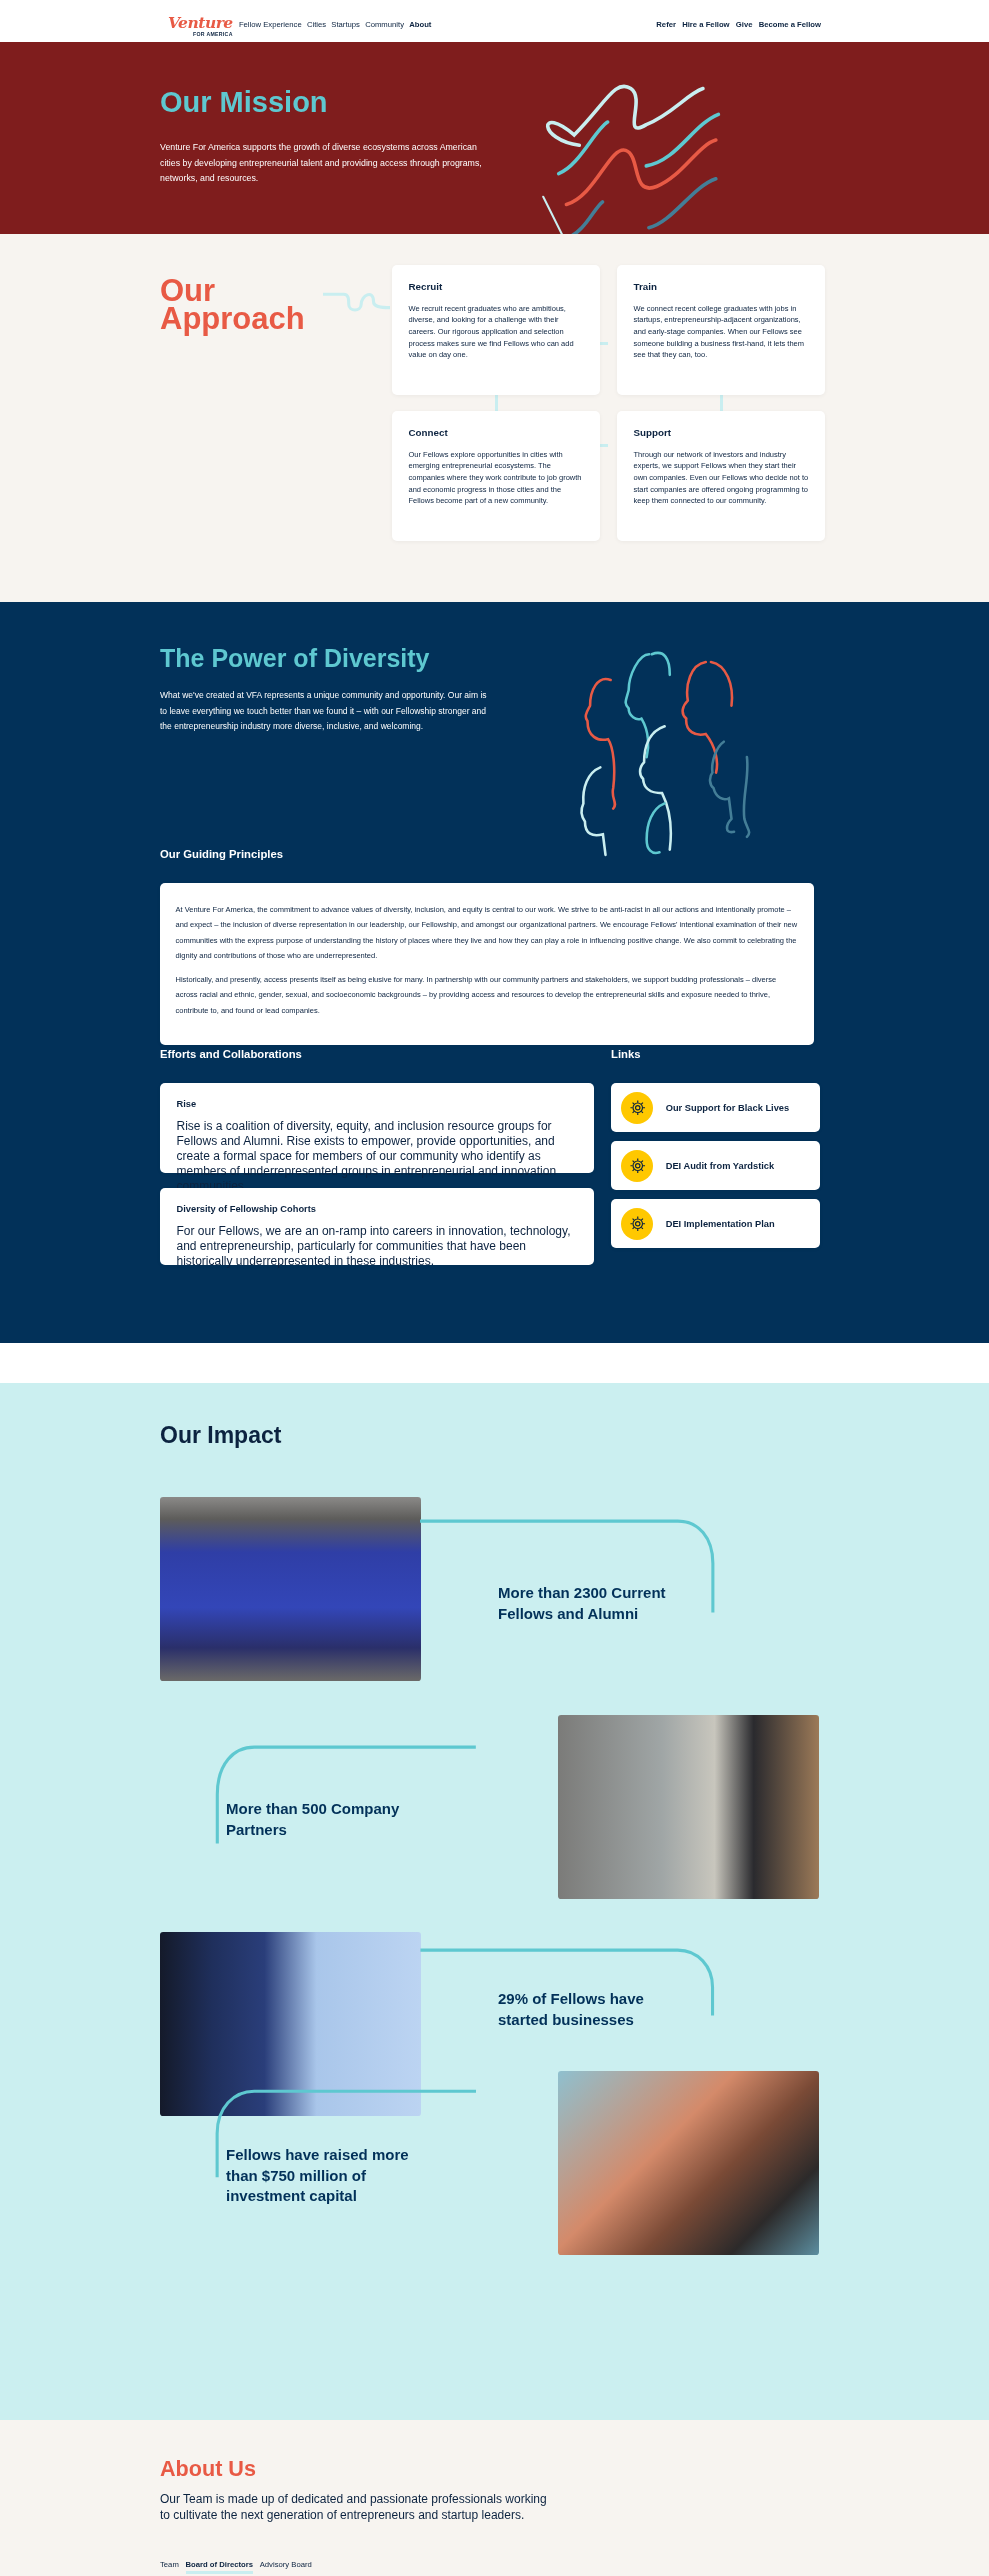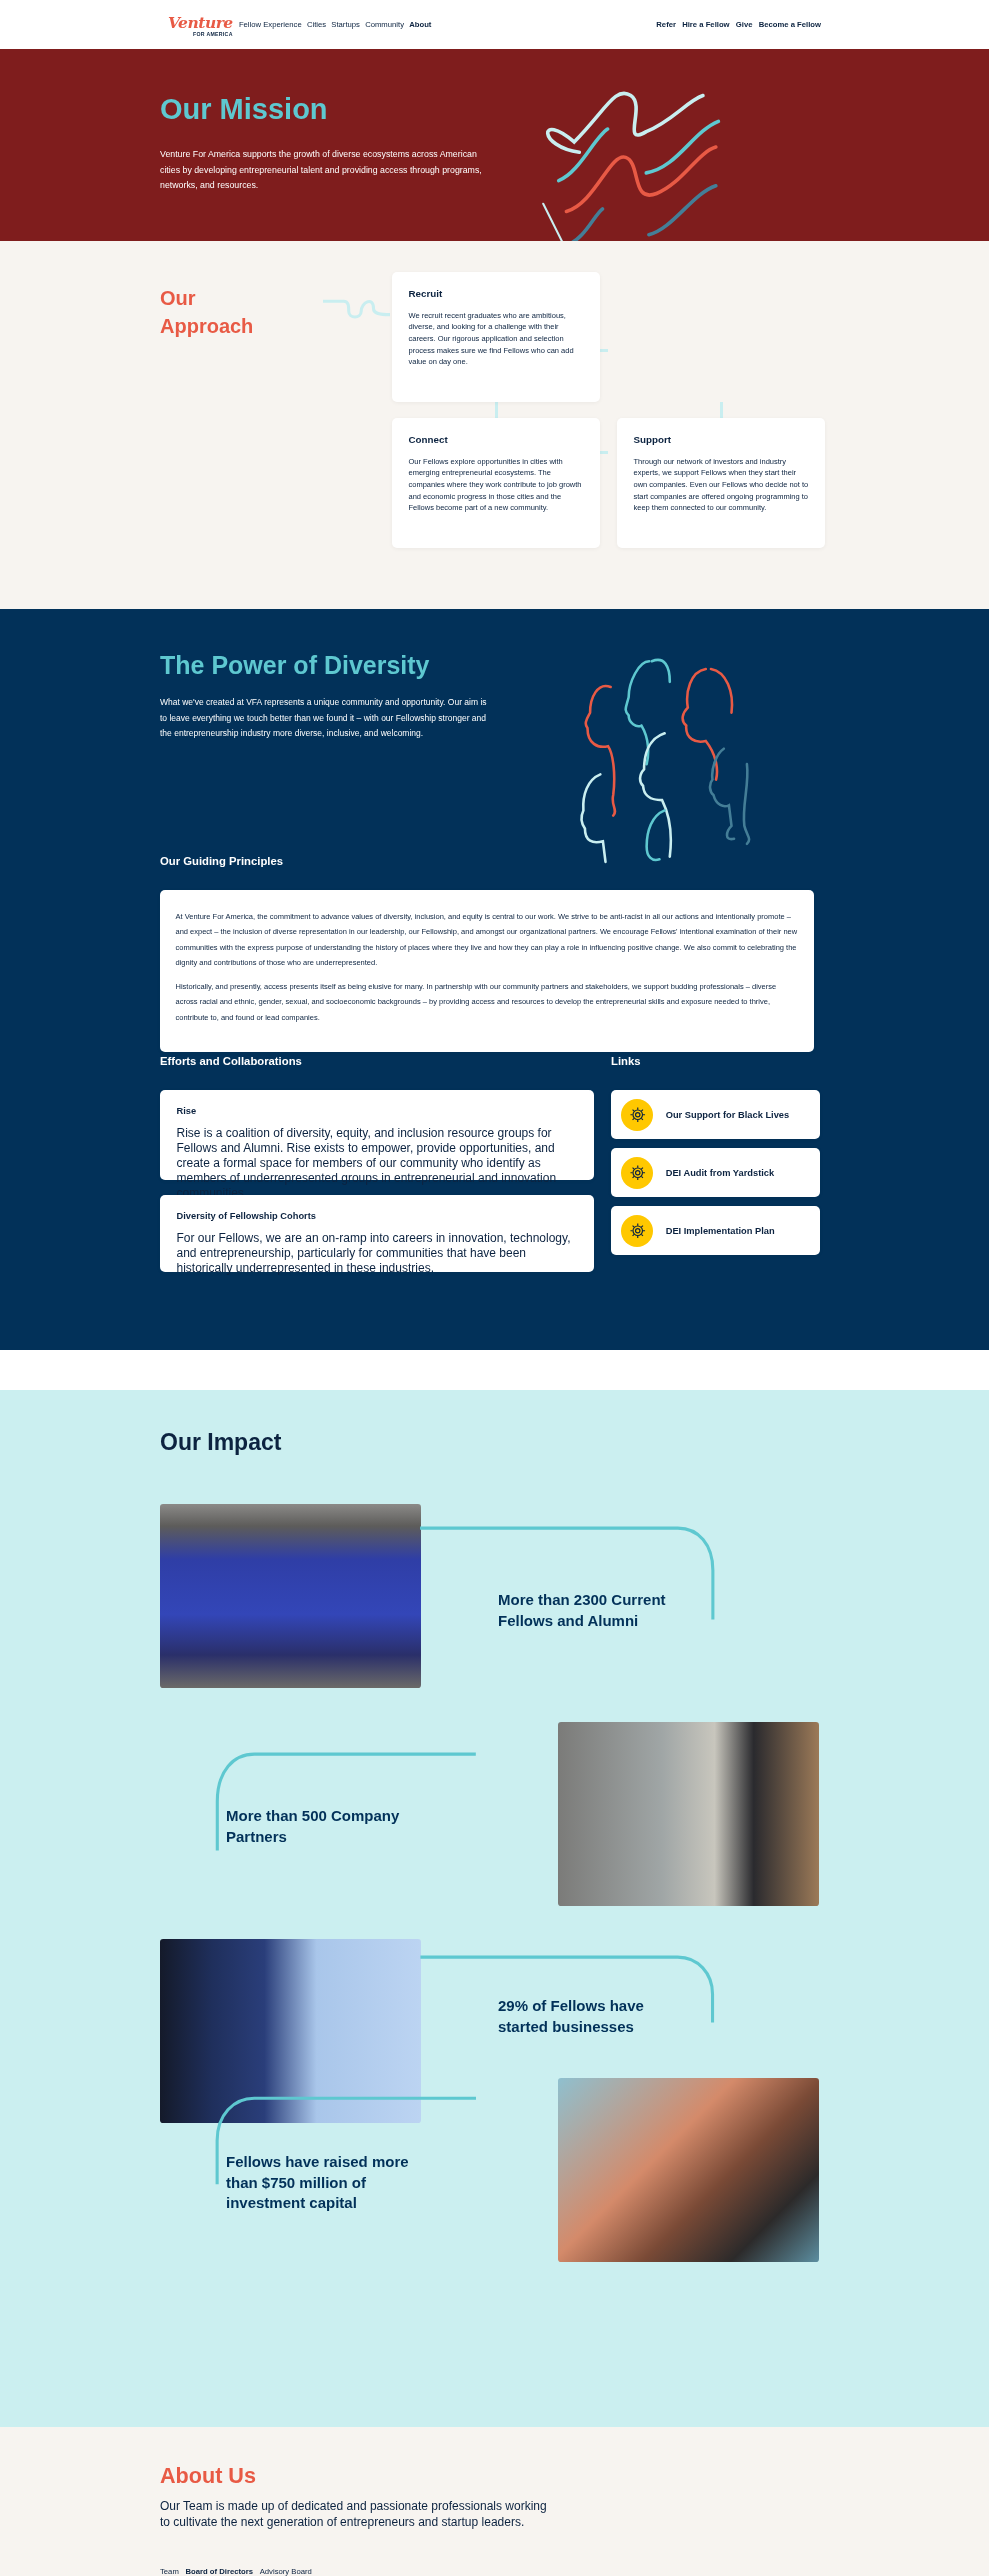--- a/index.html
+++ b/index.html
@@ -1,38 +1,38 @@
 <!DOCTYPE html>
 <html style="font-size:8.2px"><head>
 <meta charset="utf-8">
 <style>
   * { box-sizing: border-box; margin: 0; padding: 0; }
   body { width: 989px; font-family: "Liberation Sans", "DejaVu Sans", sans-serif; color: #0c2340; background: #fff; }
   .wrap { width: 653px; margin: 0 auto; position: relative; }
 
   
-  .nav { height: 49px; background: #fff; }
+  .nav { height: 42px; background: #fff; }
   .nav .wrap { display: flex; align-items: center; height: 49px; }
   .logo { display: flex; flex-direction: column; align-items: flex-end; margin-right: 6.2px; margin-top: 3.1px; }
   .logo-script { font-family: "DejaVu Serif", serif; font-style: italic; font-weight: bold; color: #e85a45; font-size: 15.5px; letter-spacing: -0.5px; line-height: 1; }
   .logo-sub { font-size: 5.2px; font-weight: bold; color: #0c2340; letter-spacing: 0.3px; }
   .nav-left { display: flex; gap: 5.2px; font-size: 7.7px; color: #0c2340; }
   .nav-left a, .nav-right a { color: #0c2340; text-decoration: none; }
   .nav-left a.active { font-weight: bold; }
   .nav-right { margin-left: auto; display: flex; gap: 6.2px; font-size: 7.7px; font-weight: bold; }
 
   
   .mission { background: #7f1d1d; height: 192px; position: relative; overflow: hidden; }
   .mission h1 { position: absolute; left: 160px; top: 44px; color: #5ec8d0; font-size: 29px; font-weight: bold; }
   .mission p { position: absolute; left: 160px; top: 72px; width: 330px; color: #fff; font-size: 8.8px; line-height: 15.5px; top: 98px; }
   .mission svg { position: absolute; left: 502px; top: 31px; }
 
   
   .approach { background: #f7f4f0; height: 368px; position: relative; }
-  .approach h2 { position: absolute; left: 160px; top: 43px; color: #e85a45; font-size: 20px; font-weight: bold; line-height: 28px; }
+  .approach h2 { position: absolute; left: 160px; top: 43px; color: #e85a45; font-size: 31px; font-weight: bold; line-height: 28px; }
   .card { background: #fff; border-radius: 5px; box-shadow: 0 1px 4.1px rgba(0,0,0,0.05); }
   .ap-card { position: absolute; width: 208px; height: 130px; padding: 15.5px 16.5px; }
   .ap-card h3 { font-size: 9.8px; margin-bottom: 11.3px; color: #0c2340; }
   .ap-card p { font-size: 7.5px; line-height: 11.6px; color: #0c2340; }
   .connector { position: absolute; background: #c9eef0; }
 
   
   .diversity { background: #023159; height: 741px; position: relative; }
   .diversity h1 { position: absolute; left: 160px; top: 42px; color: #5ec8d0; font-size: 25px; font-weight: bold; }
   .diversity .intro { position: absolute; left: 160px; top: 69px; width: 330px; color: #fff; font-size: 8.5px; line-height: 15.5px; top: 86px; }
@@ -110,20 +110,24 @@
     <path d="M0 6 L40 6 C 50 6, 50 16, 50 26 C 50 40, 74 40, 74 26 C 74 8, 98 -4, 98 20 C 98 30, 110 32, 130 32" stroke="#c9eef0" stroke-width="6"></path>
   </svg>
   <div class="connector" style="left:600px;top:108px;width:8.2px;height:3.1px"></div>
   <div class="connector" style="left:495px;top:161px;width:3.1px;height:15.5px"></div>
   <div class="connector" style="left:720px;top:161px;width:3.1px;height:15.5px"></div>
   <div class="connector" style="left:600px;top:210px;width:8.2px;height:3.1px"></div>
 
   <div class="card ap-card" style="left:392px;top:31px">
     <h3>Recruit</h3>
     <p>We recruit recent graduates who are ambitious, diverse, and looking for a challenge with their careers. Our rigorous application and selection process makes sure we find Fellows who can add value on day one.</p>
+  </div>
+  <div class="card ap-card" style="left:617px;top:31px">
+    <h3>Train</h3>
+    <p>We connect recent college graduates with jobs in startups, entrepreneurship-adjacent organizations, and early-stage companies. When our Fellows see someone building a business first-hand, it lets them see that they can, too.</p>
   </div>
   <div class="card ap-card" style="left:392px;top:177px">
     <h3>Connect</h3>
     <p>Our Fellows explore opportunities in cities with emerging entrepreneurial ecosystems. The companies where they work contribute to job growth and economic progress in those cities and the Fellows become part of a new community.</p>
   </div>
   <div class="card ap-card" style="left:617px;top:177px">
     <h3>Support</h3>
     <p>Through our network of investors and industry experts, we support Fellows when they start their own companies. Even our Fellows who decide not to start companies are offered ongoing programming to keep them connected to our community.</p>
   </div>
 </section>

